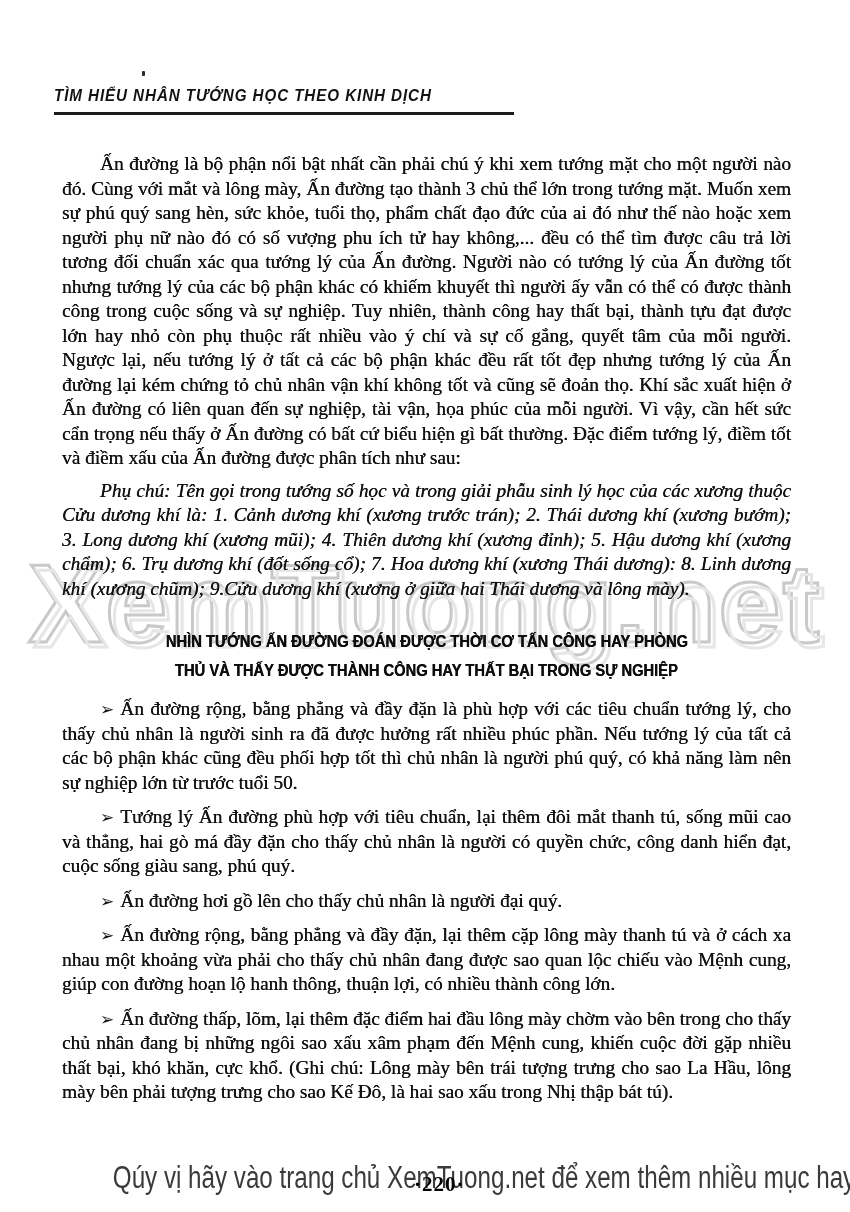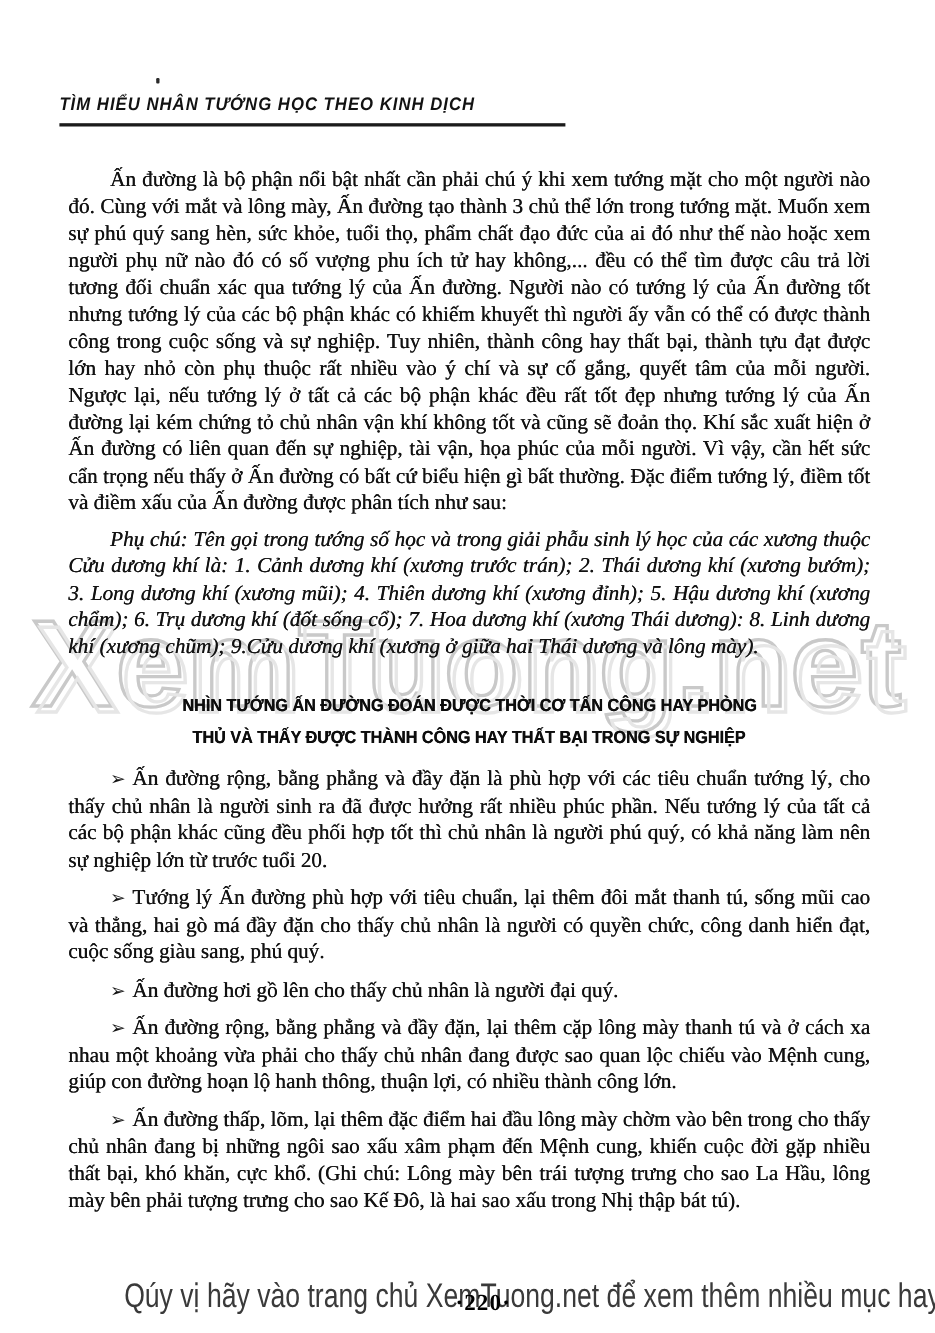--- a/index.html
+++ b/index.html
@@ -123,21 +123,21 @@
 
     <p>Ấn đường là bộ phận nổi bật nhất cần phải chú ý khi xem tướng mặt cho một người nào đó. Cùng với mắt và lông mày, Ấn đường tạo thành 3 chủ thể lớn trong tướng mặt. Muốn xem sự phú quý sang hèn, sức khỏe, tuổi thọ, phẩm chất đạo đức của ai đó như thế nào hoặc xem người phụ nữ nào đó có số vượng phu ích tử hay không,... đều có thể tìm được câu trả lời tương đối chuẩn xác qua tướng lý của Ấn đường. Người nào có tướng lý của Ấn đường tốt nhưng tướng lý của các bộ phận khác có khiếm khuyết thì người ấy vẫn có thể có được thành công trong cuộc sống và sự nghiệp. Tuy nhiên, thành công hay thất bại, thành tựu đạt được lớn hay nhỏ còn phụ thuộc rất nhiều vào ý chí và sự cố gắng, quyết tâm của mỗi người. Ngược lại, nếu tướng lý ở tất cả các bộ phận khác đều rất tốt đẹp nhưng tướng lý của Ấn đường lại kém chứng tỏ chủ nhân vận khí không tốt và cũng sẽ đoản thọ. Khí sắc xuất hiện ở Ấn đường có liên quan đến sự nghiệp, tài vận, họa phúc của mỗi người. Vì vậy, cần hết sức cẩn trọng nếu thấy ở Ấn đường có bất cứ biểu hiện gì bất thường. Đặc điểm tướng lý, điềm tốt và điềm xấu của Ấn đường được phân tích như sau:</p>
 
     <p class="footnote">Phụ chú: Tên gọi trong tướng số học và trong giải phẫu sinh lý học của các xương thuộc Cửu dương khí là: 1. Cảnh dương khí (xương trước trán); 2. Thái dương khí (xương bướm); 3. Long dương khí (xương mũi); 4. Thiên dương khí (xương đỉnh); 5. Hậu dương khí (xương chẩm); 6. Trụ dương khí (đốt sống cổ); 7. Hoa dương khí (xương Thái dương): 8. Linh dương khí (xương chũm); 9.Cửu dương khí (xương ở giữa hai Thái dương và lông mày).</p>
 
     <div class="section-heading">
       <span class="hl">NHÌN TƯỚNG ẤN ĐƯỜNG ĐOÁN ĐƯỢC THỜI CƠ TẤN CÔNG HAY PHÒNG</span><br>
       <span class="hl">THỦ VÀ THẤY ĐƯỢC THÀNH CÔNG HAY THẤT BẠI TRONG SỰ NGHIỆP</span>
     </div>
 
-    <p class="bullet"><span class="marker">➢</span><span>Ấn đường rộng, bằng phẳng và đầy đặn là phù hợp với các tiêu chuẩn tướng lý, cho thấy chủ nhân là người sinh ra đã được hưởng rất nhiều phúc phần. Nếu tướng lý của tất cả các bộ phận khác cũng đều phối hợp tốt thì chủ nhân là người phú quý, có khả năng làm nên sự nghiệp lớn từ trước tuổi 20.</span></p>
+    <p class="bullet"><span class="marker">➢</span><span>Ấn đường rộng, bằng phẳng và đầy đặn là phù hợp với các tiêu chuẩn tướng lý, cho thấy chủ nhân là người sinh ra đã được hưởng rất nhiều phúc phần. Nếu tướng lý của tất cả các bộ phận khác cũng đều phối hợp tốt thì chủ nhân là người phú quý, có khả năng làm nên sự nghiệp lớn từ trước tuổi 50.</span></p>
 
     <p class="bullet"><span class="marker">➢</span><span>Tướng lý Ấn đường phù hợp với tiêu chuẩn, lại thêm đôi mắt thanh tú, sống mũi cao và thẳng, hai gò má đầy đặn cho thấy chủ nhân là người có quyền chức, công danh hiển đạt, cuộc sống giàu sang, phú quý.</span></p>
 
     <p class="bullet"><span class="marker">➢</span><span>Ấn đường hơi gồ lên cho thấy chủ nhân là người đại quý.</span></p>
 
     <p class="bullet"><span class="marker">➢</span><span>Ấn đường rộng, bằng phẳng và đầy đặn, lại thêm cặp lông mày thanh tú và ở cách xa nhau một khoảng vừa phải cho thấy chủ nhân đang được sao quan lộc chiếu vào Mệnh cung, giúp con đường hoạn lộ hanh thông, thuận lợi, có nhiều thành công lớn.</span></p>
 
     <p class="bullet"><span class="marker">➢</span><span>Ấn đường thấp, lõm, lại thêm đặc điểm hai đầu lông mày chờm vào bên trong cho thấy chủ nhân đang bị những ngôi sao xấu xâm phạm đến Mệnh cung, khiến cuộc đời gặp nhiều thất bại, khó khăn, cực khổ. (Ghi chú: Lông mày bên trái tượng trưng cho sao La Hầu, lông mày bên phải tượng trưng cho sao Kế Đô, là hai sao xấu trong Nhị thập bát tú).</span></p>
 
   </div>

